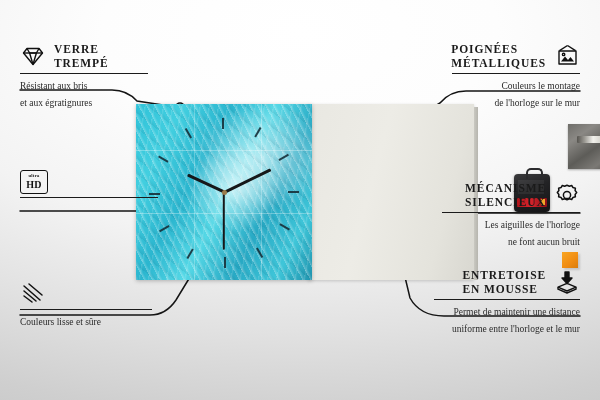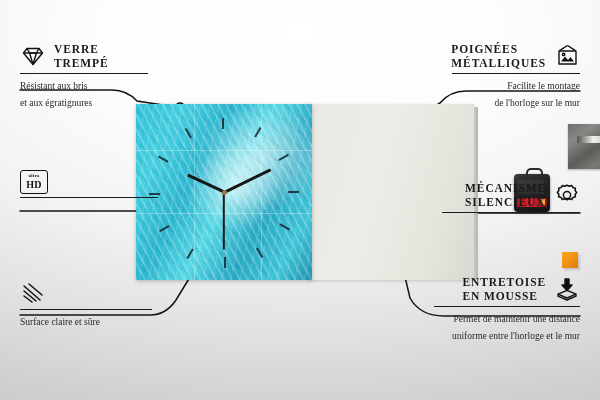--- a/index.html
+++ b/index.html
@@ -242,57 +242,59 @@
       <svg class="ico" viewBox="0 0 26 26">
         <g stroke="#111" stroke-width="1.5" stroke-linecap="round">
           <path d="M4,6 L20,20"></path>
             <path d="M4,11 L16,21"></path>
           <path d="M4,16 L12,22"></path>
             <path d="M9,4 L22,15"></path>
         </g>
       </svg>
     </div>
     <div class="rule"></div>
-    <div class="sub">Surface claire et sûre</div>
+    <div class="sub">Couleurs lisse et sûre</div>
   </div>
 
   <div class="feat right" style="left:452px;top:42px;width:128px;">
     <div class="head">
       <div class="ttl">POIGNÉES
 MÉTALLIQUES</div>
       <svg class="ico" viewBox="0 0 26 26">
         <g fill="none" stroke="#111" stroke-width="1.4" stroke-linejoin="round">
           <rect x="5" y="8" width="17" height="13"></rect>
           <path d="M13.5,2.5 L5.5,7.6"></path>
             <path d="M13.5,2.5 L21.5,7.6"></path>
           <path d="M7,18.5 L11,13.5 L14,17 L16.5,14 L20,18.5 Z" fill="#111" stroke="none"></path>
           <circle cx="9.6" cy="11.4" r="1.2"></circle>
         </g>
       </svg>
     </div>
     <div class="rule"></div>
-    <div class="sub">Facilite le montage
+    <div class="sub">Couleurs le montage
 de l'horloge sur le mur</div>
   </div>
 
   <div class="feat right" style="left:442px;top:181px;width:138px;">
     <div class="head">
       <div class="ttl">MÉCANISME
 SILENCIEUX</div>
       <svg class="ico" viewBox="0 0 26 26">
         <g fill="none" stroke="#111" stroke-width="1.5" stroke-linejoin="round">
           <path d="M13,3.2 l2.4,1.1 2.3,-0.8 1.3,2.1 2.4,0.6 -0.3,2.4 1.6,1.9 -1.6,1.9 0.3,2.4 -2.4,0.6 -1.3,2.1 -2.3,-0.8 -2.4,1.1 -2.4,-1.1 -2.3,0.8 -1.3,-2.1 -2.4,-0.6 0.3,-2.4 -1.6,-1.9 1.6,-1.9 -0.3,-2.4 2.4,-0.6 1.3,-2.1 2.3,0.8 Z"></path>
           <circle cx="13" cy="13" r="3.6"></circle>
         </g>
       </svg>
     </div>
     <div class="rule"></div>
-  </div>
-
-  <div class="feat right" style="left:434px;top:275px;width:146px;">
+    <div class="sub">Les aiguilles de l'horloge
+ne font aucun bruit</div>
+  </div>
+
+  <div class="feat right" style="left:434px;top:268px;width:146px;">
     <div class="head">
       <div class="ttl">ENTRETOISE
 EN MOUSSE</div>
       <svg class="ico" viewBox="0 0 26 26">
         <g fill="none" stroke="#111" stroke-width="1.4" stroke-linejoin="round">
           <path d="M11,3 h4 v6 h3 l-5,5.4 -5,-5.4 h3 Z" fill="#111"></path>
           <path d="M13,14.4 L22,18.2 L13,22 L4,18.2 Z"></path>
           <path d="M4,18.2 v2 L13,24 l9,-3.8 v-2"></path>
         </g>
       </svg>

